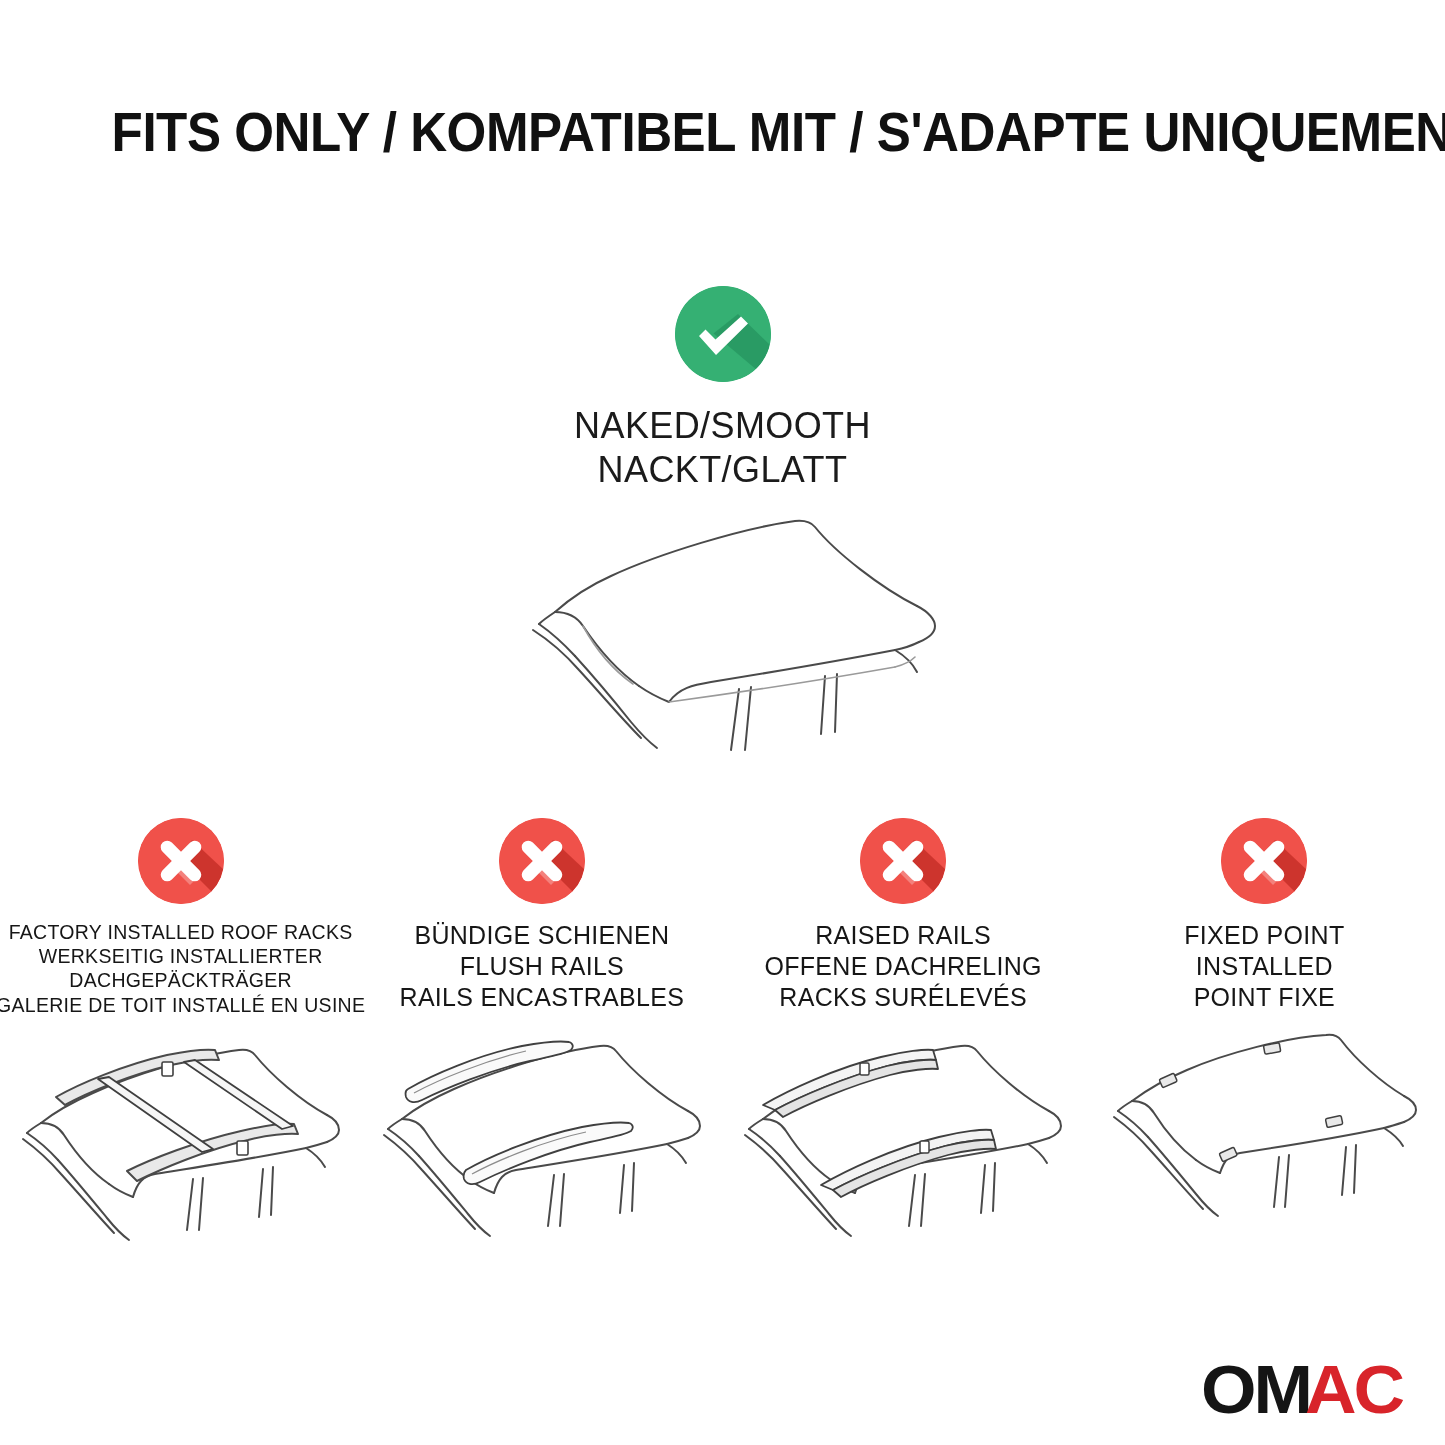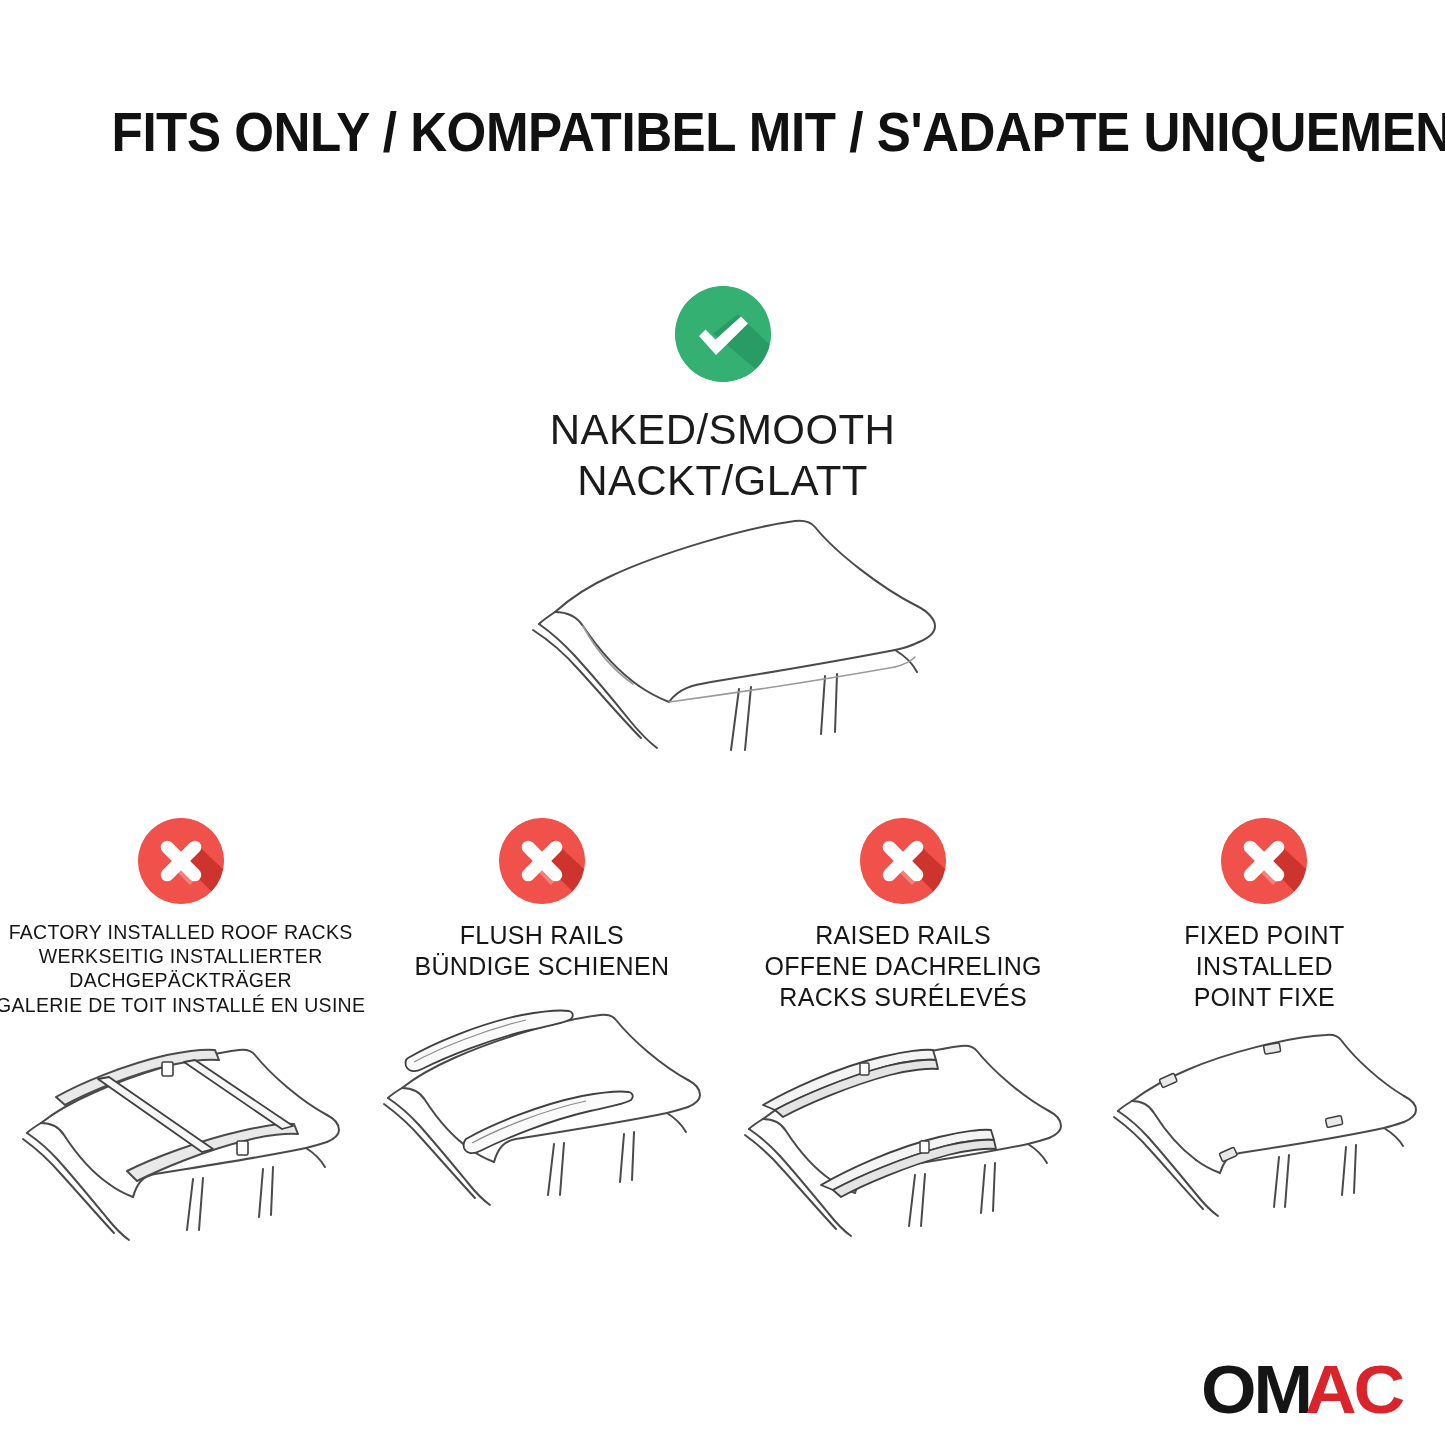--- a/index.html
+++ b/index.html
@@ -66,21 +66,21 @@
     width: 86px;
     height: 86px;
     background: #f0514a;
   }
 
   .ok-label {
     margin-top: 22px;
     text-align: center;
     font-family: "Liberation Sans", sans-serif;
     font-weight: 400;
-    font-size: 42px;
+    font-size: 36px;
     line-height: 1.22;
     color: #1b1b1b;
     letter-spacing: 0.4px;
   }
   .ok-label .ln { display: block; white-space: nowrap; }
 
   
   .main-roof {
     position: absolute;
     left: 443px;
@@ -324,22 +324,23 @@
             <path d="M40 40 L86 86 L86 52 L54 22 Z" fill="#b5211b" opacity="0.6"></path>
             <g fill="#ffffff">
               <rect x="17" y="36.5" width="52" height="13" rx="6.5" transform="rotate(45 43 43)"></rect>
               <rect x="17" y="36.5" width="52" height="13" rx="6.5" transform="rotate(-45 43 43)"></rect>
             </g>
             <path d="M43 43 L59.5 59.5 L52 67 L35.5 50.5 Z" fill="#ffffff" opacity="0.28"></path>
           </g>
         </svg>
       </div>
       <div class="bad-label">
+        <span class="ln">BÜNDIGE SCHIENEN</span>
         <span class="ln">FLUSH RAILS</span>
-        <span class="ln">BÜNDIGE SCHIENEN</span>
+        <span class="ln">RAILS ENCASTRABLES</span>
       </div>
       <div class="bad-art">
         <svg width="360" height="230" viewBox="0 0 360 230">
           <g class="art-stroke" stroke="#3f3f3f" stroke-width="1.8">
             <path d="M40 92 C 55 80 74 70 92 62 C 132 44 196 24 238 19 C 246 18 251 20 254 24
                      C 270 44 300 70 326 84"></path>
             <path d="M326 84 C 334 88 338 94 338 99 C 338 104 333 108 326 111"></path>
             <path d="M326 111 C 320 113 313 115 305 117"></path>
             <path d="M40 92 C 35 95 30 98 26 102"></path>
             <path d="M40 92 C 50 92 58 96 63 104 C 76 124 92 142 108 153"></path>

